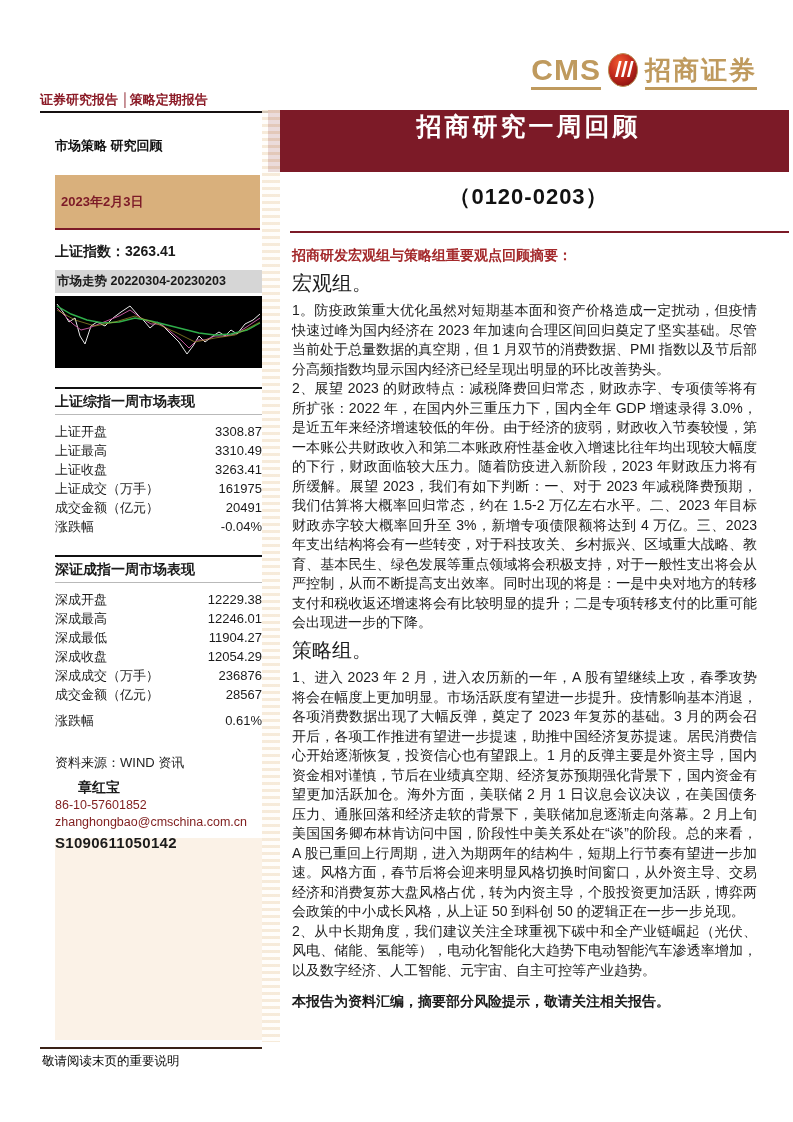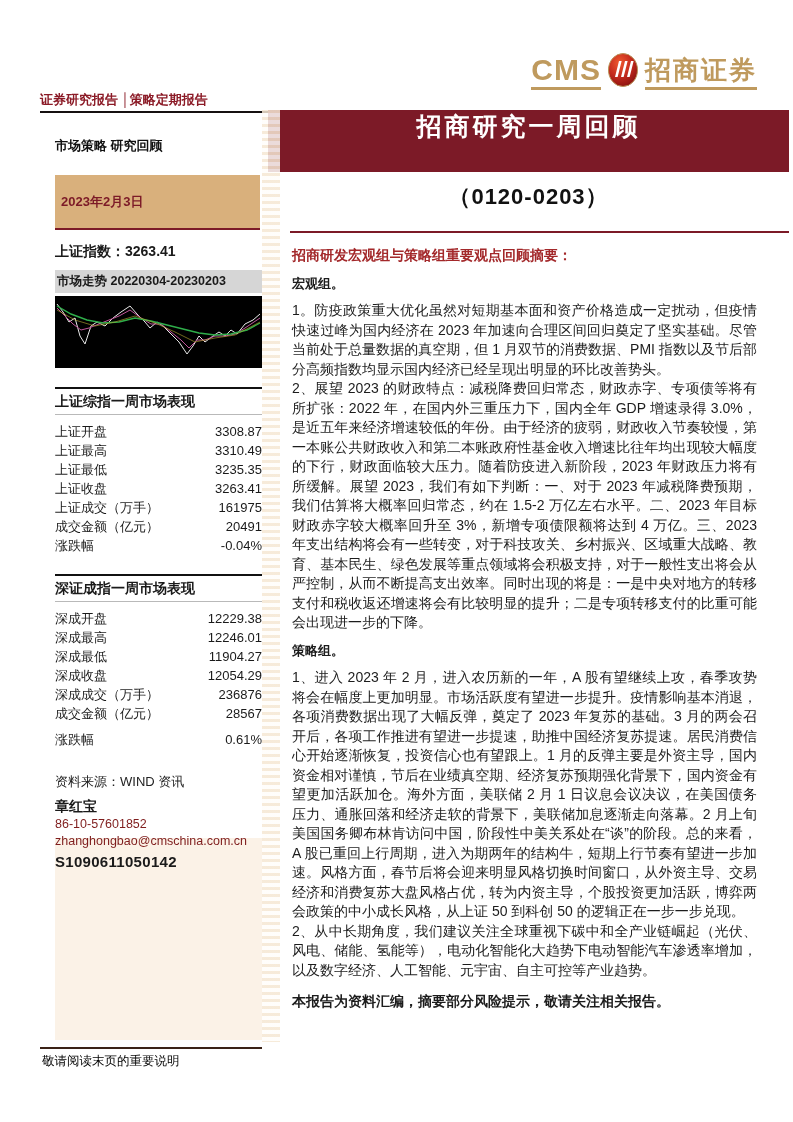--- a/index.html
+++ b/index.html
@@ -41,29 +41,29 @@
   .index-line{font-size:14px;font-weight:bold;margin-bottom:9px;}
   .trend-header{background:#d6d6d6;font-weight:bold;font-size:12.5px;
     padding:3px 2px;margin-bottom:3px;white-space:nowrap;}
   .trend-chart{display:block;}
   .tbl-title{border-top:2px solid #111;border-bottom:1px solid #b9b9b9;
     font-size:14px;font-weight:bold;padding:4px 0 3px;margin-top:19px;margin-bottom:7px;}
   .row{display:flex;justify-content:space-between;line-height:19px;}
   .row-gap{margin-top:7px;}
   .contact{margin-top:24px;}
   .src{font-size:13px;color:#222;}
-  .analyst-name{font-size:14px;font-weight:bold;margin-top:7px;}
+  .analyst-name{font-size:14px;font-weight:bold;margin-top:7px;margin-left:23px;}
   .analyst-line{font-size:12.5px;line-height:17px;color:#7f1d1d;}
   .license{font-size:15px;font-weight:bold;margin-top:3px;letter-spacing:.3px;}
 
   
   .main{left:292px;top:246px;width:465px;font-size:14px;line-height:19.5px;
     text-align:justify;color:#1c1c1c;}
   .summary-heading{color:#a3282a;font-weight:bold;font-size:14px;margin:0 0 8px 0;}
-  .group-heading{font-weight:bold;font-size:13px;margin:8px 0;}
+  .group-heading{font-weight:normal;font-size:20px;margin:8px 0;}
   .para{margin:0;}
   .closing{font-weight:bold;margin-top:12px;}
 
   
   .footer-rule{left:40px;top:1047px;width:222px;height:2px;background:#3a2217;}
   .footer-note{left:42px;top:1053px;font-size:12.5px;color:#000000;}
 </style>
 </head>
 <body>
 
@@ -121,24 +121,20 @@
   <div class="tbl-title">上证综指一周市场表现</div>
   <div class="row">
     <span>上证开盘</span>
     <span>3308.87</span>
   </div>
   <div class="row">
     <span>上证最高</span>
     <span>3310.49</span>
   </div>
   <div class="row">
-    <span>上证最低</span>
-    <span>3235.35</span>
-  </div>
-  <div class="row">
     <span>上证收盘</span>
     <span>3263.41</span>
   </div>
   <div class="row">
     <span>上证成交（万手）</span>
     <span>161975</span>
   </div>
   <div class="row">
     <span>成交金额（亿元）</span>
     <span>20491</span>

